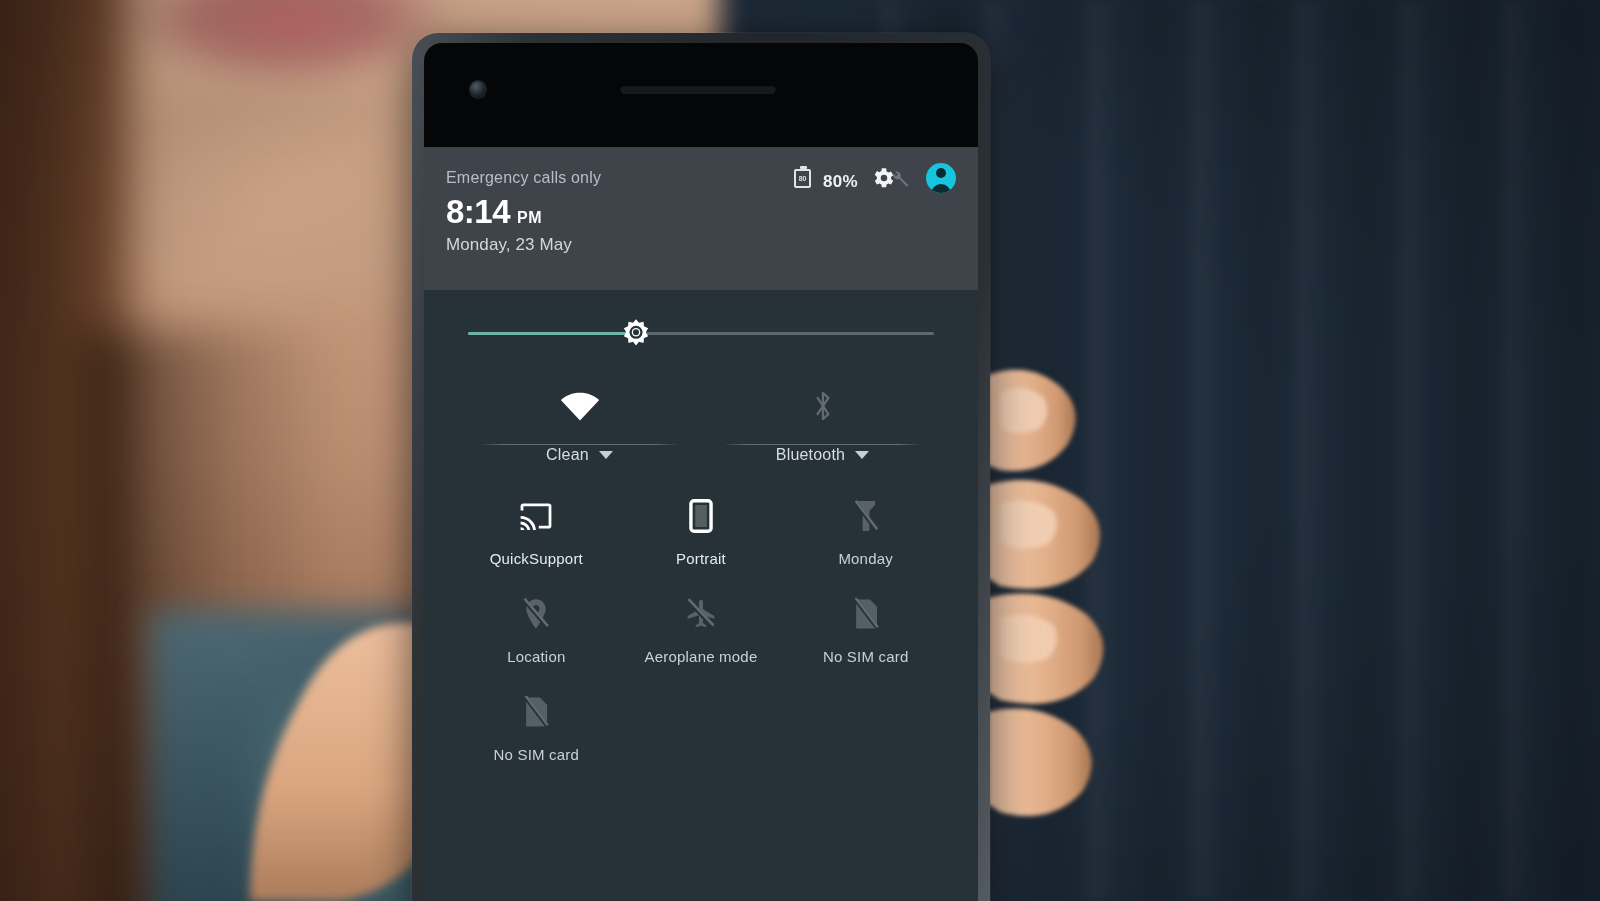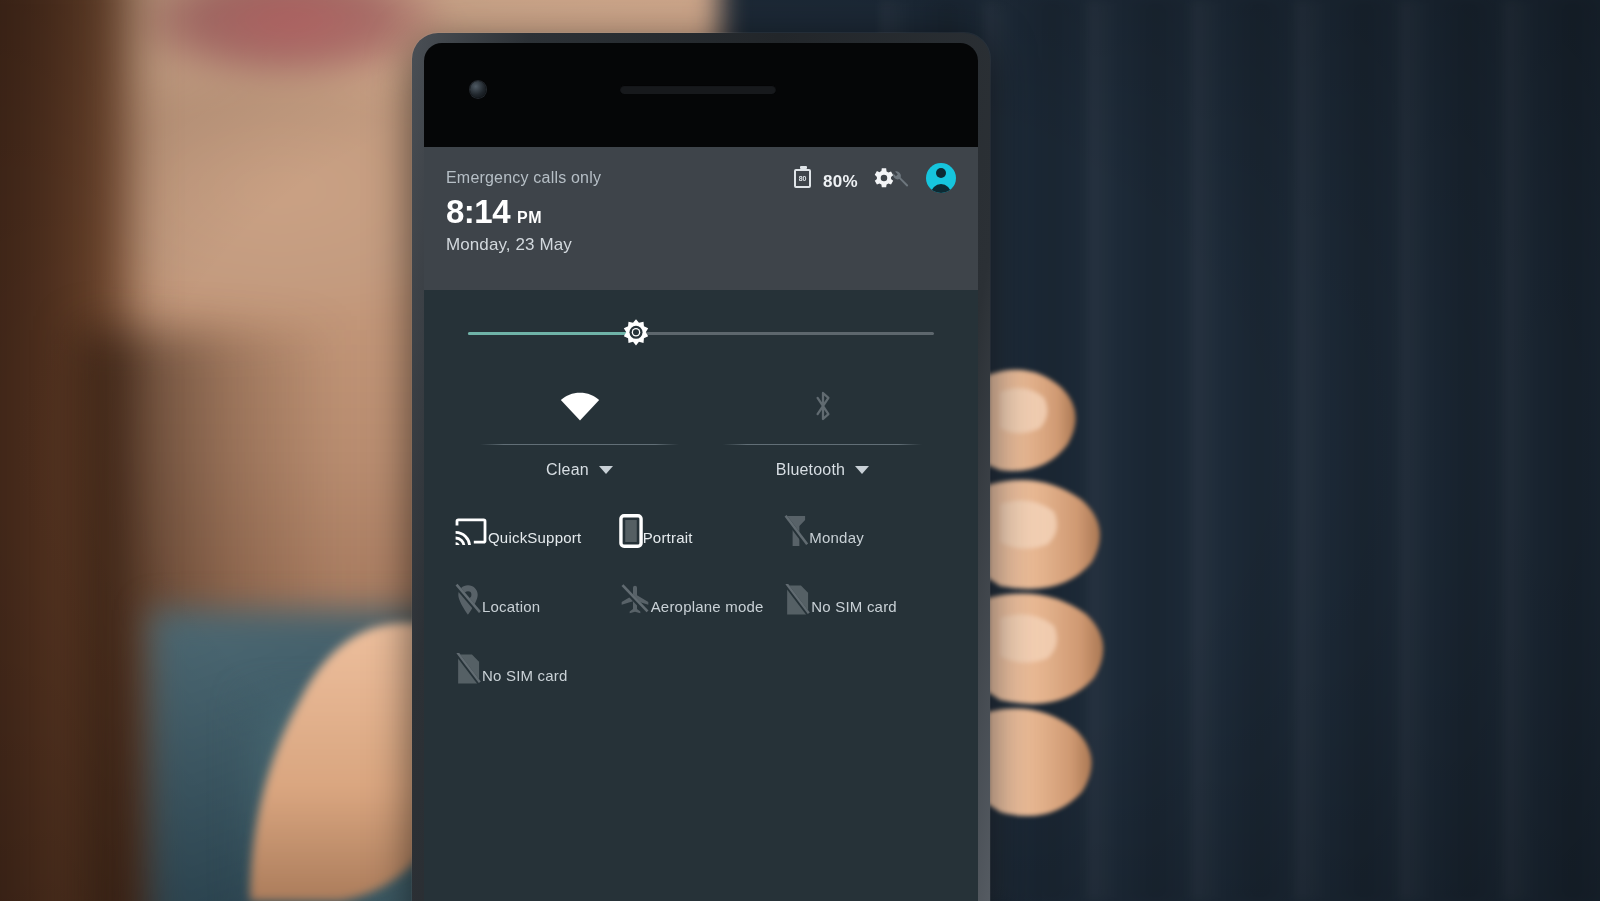--- a/index.html
+++ b/index.html
@@ -230,36 +230,36 @@
   .dual-icon-wrap {
     height: 64px; display: flex; align-items: center; justify-content: center;
   }
   .dual-divider {
     height: 1px;
     background: linear-gradient(90deg, rgba(180,195,205,0) 0%, rgba(180,195,205,0.42) 12%, rgba(180,195,205,0.42) 88%, rgba(180,195,205,0) 100%);
     margin: 6px 14px 0 14px;
   }
   .dual-label-row {
     display: flex; align-items: center; justify-content: center;
-    gap: 10px; margin-top: 16px;
+    gap: 10px; margin-top: 1px;
   }
   .dual-label { color: #d7dee3; font-size: 16px; letter-spacing: .2px; }
   .caret { width: 0; height: 0; border-left: 7px solid transparent; border-right: 7px solid transparent; border-top: 8px solid #c8d0d6; }
   .icon-on  { color: #ffffff; }
   .icon-off { color: #616b71; }
 
   
   #tile-grid {
     padding: 30px 30px 0 30px;
     display: grid;
     grid-template-columns: repeat(3, 1fr);
     row-gap: 25px;
   }
   .tile {
-    display: flex; flex-direction: row; align-items: center;
+    display: flex; flex-direction: column; align-items: center;
   }
   .tile-icon { height: 44px; display: flex; align-items: center; justify-content: center; }
   .tile-label { margin-top: 12px; font-size: 15px; letter-spacing: .2px; text-align: center; }
   .label-on  { color: #e6ebee; }
   .label-off { color: #c9d1d6; }
 
   svg { display: block; }
 </style>
 </head>
 <body>

